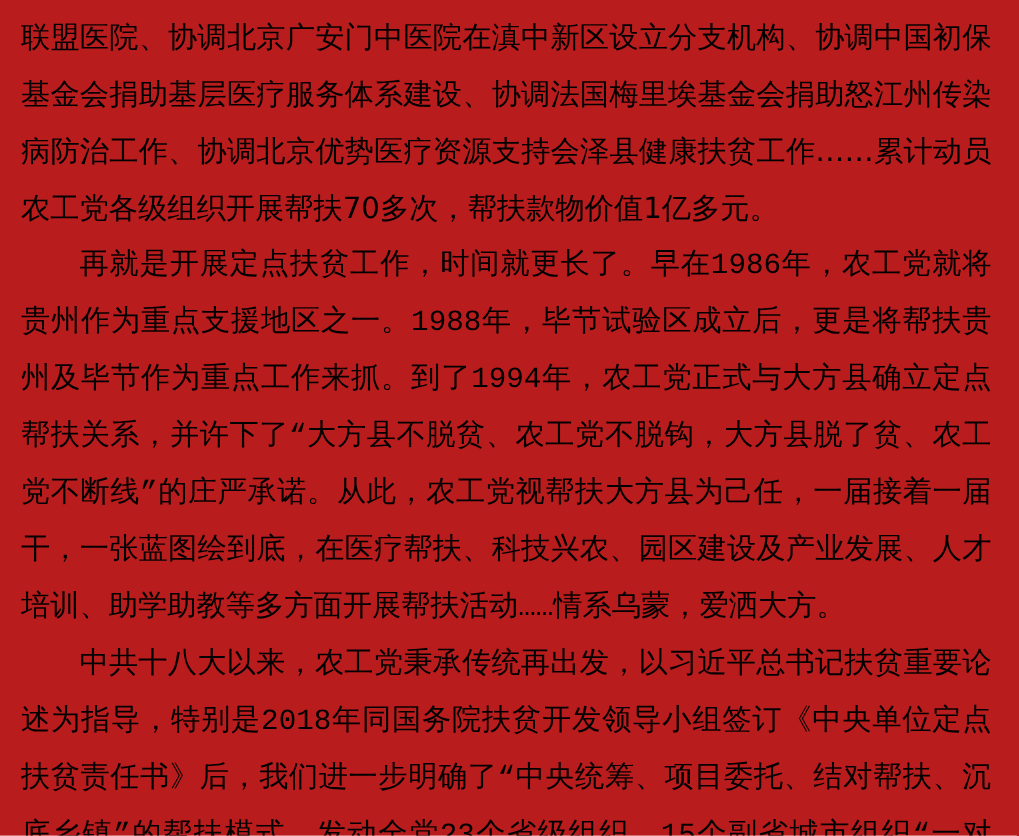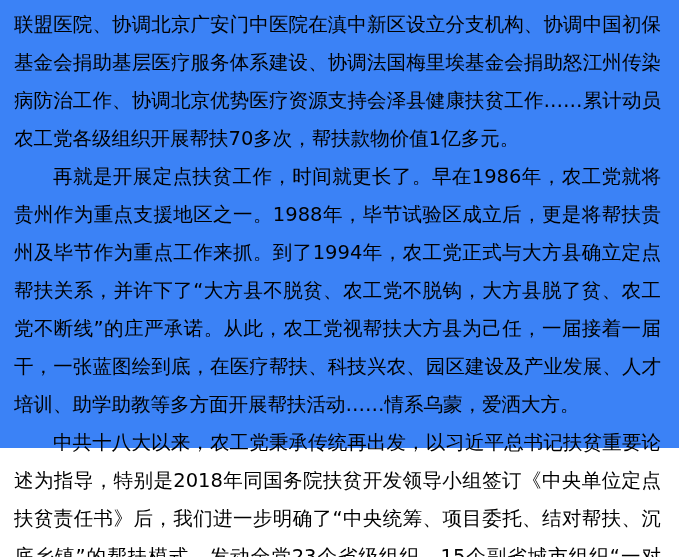--- a/index.html
+++ b/index.html
@@ -8,40 +8,41 @@
   }
   body {
     width: 679px;
     height: 557px;
     background: #ffffff;
     font-family: "DejaVu Sans", "Liberation Sans", sans-serif;
     overflow: hidden;
   }
   .page {
     width: 679px;
-    height: 448px;
+    height: 557px;
     box-sizing: border-box;
     padding: 6px 18px 0 14px;
-    background: #3b82f6;
+    background: #b91c1c;
   }
   .doc-body {
     color: #000000;
     font-size: 19.5px;
     line-height: 38px;
     text-align: justify;
     text-justify: inter-ideograph;
     letter-spacing: 0px;
   }
   .para {
     margin: 0;
     padding: 0;
     text-indent: 0;
   }
   .para + .para {
     margin-top: 0px;
+    font-family: Liberation Mono, monospace;
   }
   .indent {
     text-indent: 2em;
   }
 </style>
 </head>
 <body>
 
 <div class="page">
   <div class="doc-body">

